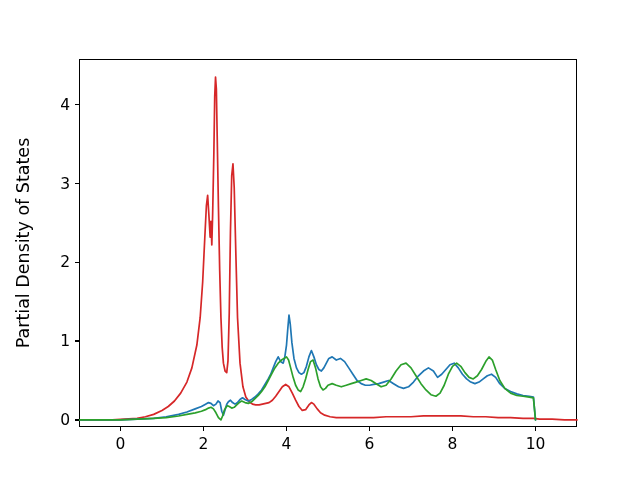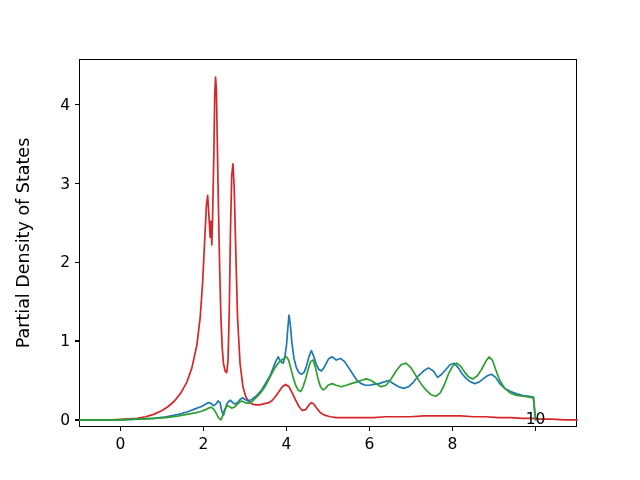--- a/index.html
+++ b/index.html
@@ -40,21 +40,21 @@
       <div class="tick-label xtick-label" style="left: 120.5px; top: 435px;">0</div>
       <div class="tickmark xtickmark" style="left: 202.85px; top: 427px;"></div>
       <div class="tick-label xtick-label" style="left: 203.5px; top: 435px;">2</div>
       <div class="tickmark xtickmark" style="left: 285.85px; top: 427px;"></div>
       <div class="tick-label xtick-label" style="left: 286.5px; top: 435px;">4</div>
       <div class="tickmark xtickmark" style="left: 368.85px; top: 427px;"></div>
       <div class="tick-label xtick-label" style="left: 369.5px; top: 435px;">6</div>
       <div class="tickmark xtickmark" style="left: 451.85px; top: 427px;"></div>
       <div class="tick-label xtick-label" style="left: 452.5px; top: 435px;">8</div>
       <div class="tickmark xtickmark" style="left: 534.85px; top: 427px;"></div>
-      <div class="tick-label xtick-label" style="left: 535.5px; top: 410px;">10</div>
+      <div class="tick-label xtick-label" style="left: 535.5px; top: 435px;">10</div>
     </div>
   <div id="yticks">
       <div class="tickmark ytickmark" style="left: 75px; top: 419.258px;"></div>
       <div class="tick-label ytick-label" style="left: 70px; top: 419.908px;">0</div>
       <div class="tickmark ytickmark" style="left: 75px; top: 340.457px;"></div>
       <div class="tick-label ytick-label" style="left: 70px; top: 341.107px;">1</div>
       <div class="tickmark ytickmark" style="left: 75px; top: 261.656px;"></div>
       <div class="tick-label ytick-label" style="left: 70px; top: 262.306px;">2</div>
       <div class="tickmark ytickmark" style="left: 75px; top: 182.855px;"></div>
       <div class="tick-label ytick-label" style="left: 70px; top: 183.505px;">3</div>

